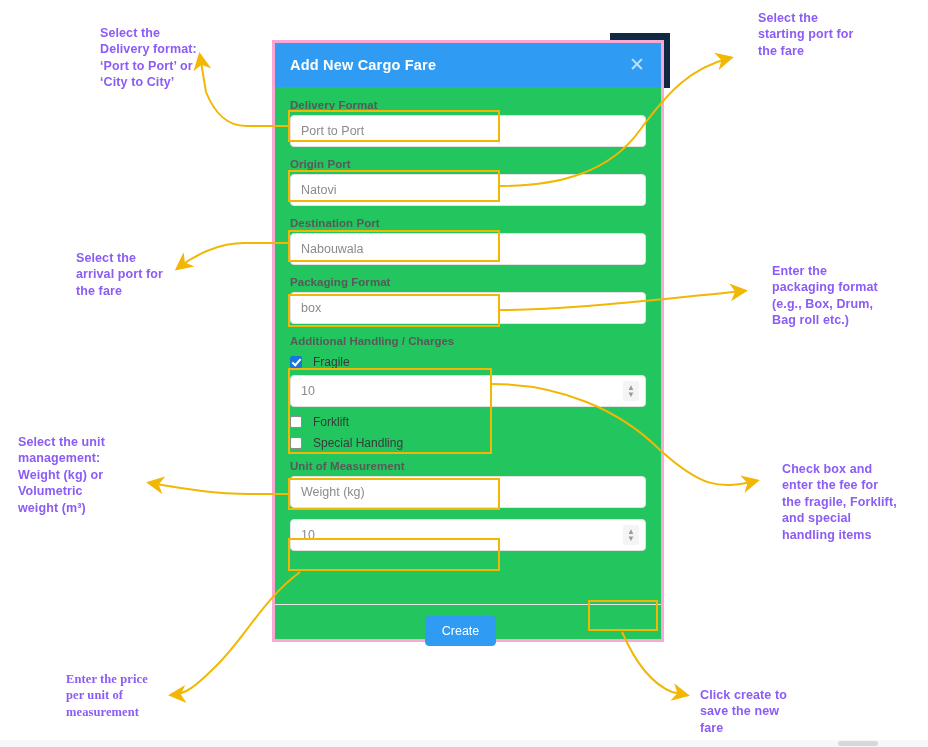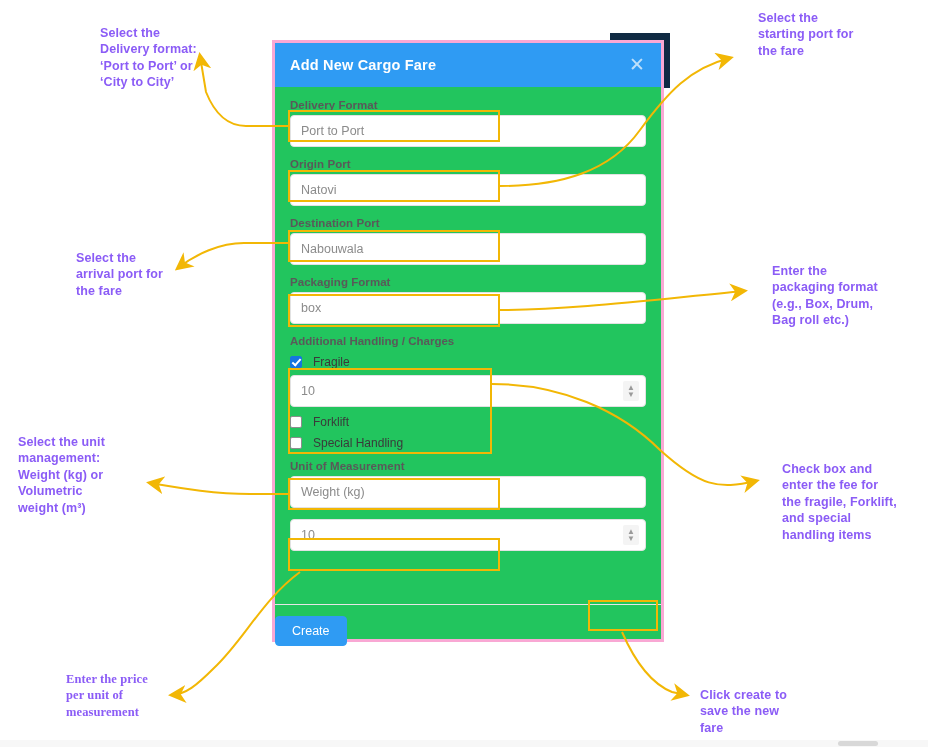--- a/index.html
+++ b/index.html
@@ -75,21 +75,21 @@
     padding: 12px 15px 0 15px;
     box-sizing: border-box;
     height: 517px;
     overflow: hidden;
   }
   #modal-footer {
     border-top: 1px solid #e6e6e6;
     height: 52px;
     display: flex;
     align-items: center;
-    justify-content: flex-start;
+    justify-content: center;
     padding-right: 15px;
     box-sizing: border-box;
   }
   .btn-create {
     background: #2f9bf3;
     color: #ffffff;
     border: 1px solid #2f9bf3;
     border-radius: 4px;
     font-size: 12.5px;
     font-family: "Liberation Sans", sans-serif;

